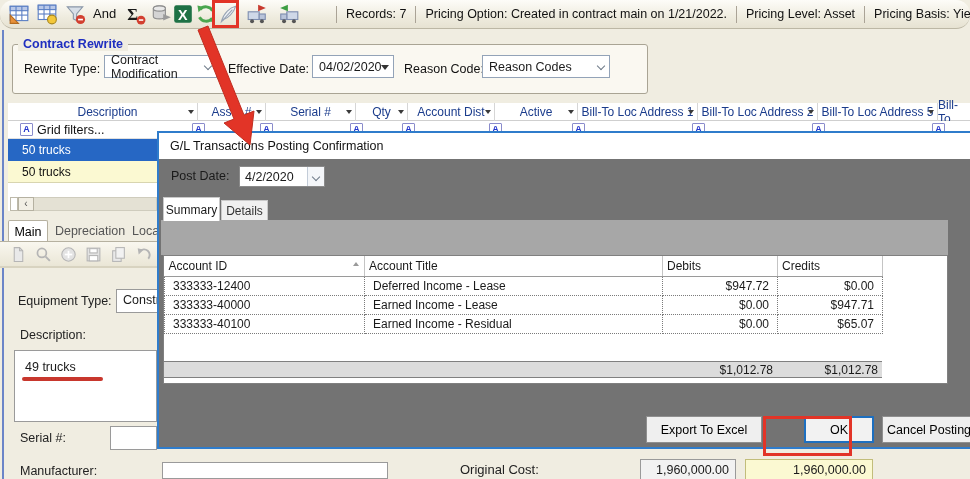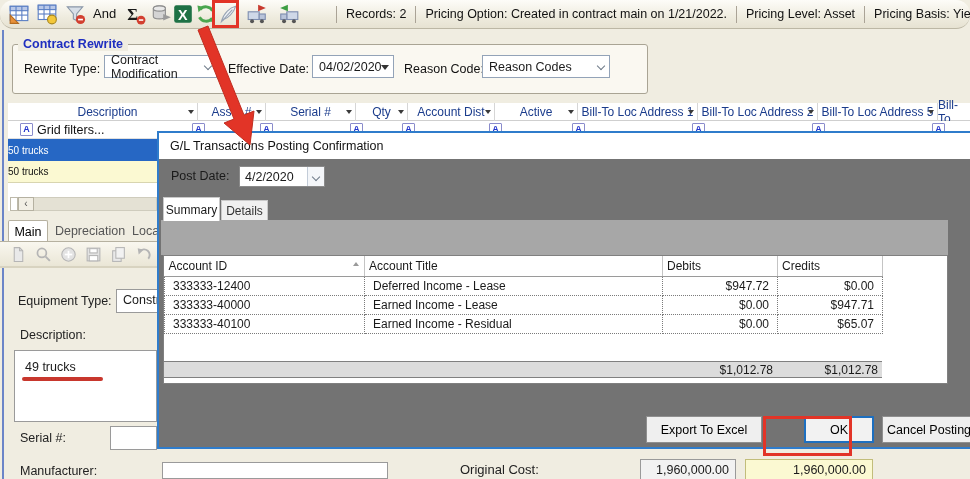--- a/index.html
+++ b/index.html
@@ -39,21 +39,21 @@
   .gcol { position:absolute; top:0; height:18px; border-right:1px solid #d6d6d6;
     color:#1b3c8c; font-size:12px; display:flex; align-items:center; justify-content:center; }
   .gcol .gtri { position:absolute; right:3px; top:7px; border-left:3.5px solid transparent;
     border-right:3.5px solid transparent; border-top:4.5px solid #3a3a3a; }
   .filter-row { left:8px; top:121px; width:962px; height:18px; background:#fff; border-bottom:1px solid #e0e0e0; }
   .afilter { position:absolute; top:2px; width:13px; height:13px; border:1px solid #8a8ccc; background:#fff;
     color:#2233cc; font-size:9px; font-weight:bold; text-align:center; line-height:11px; border-radius:1px; }
   .grow { left:8px; width:962px; height:22px; display:flex; align-items:center; }
   .grow-blue { top:139px; background:#2667c4; color:#fff; }
   .grow-yellow { top:161px; background:#fbf9d2; color:#111; border-bottom:1px solid #d8d5b0; }
-  .grow .txt { font-size:10px; }
+  .grow .txt { margin-left:14px; font-size:12px; }
   .sliver { position:absolute; left:951px; width:19px; overflow:hidden; white-space:nowrap; font-size:12.5px; }
   .hscroll { left:10px; top:197px; width:147px; height:14px; display:flex; }
   .hs-notch { width:8px; height:14px; background:#fff; border:1px solid #bdb9aa; }
   .hs-btn { width:16px; height:14px; background:#f2efe5; border:1px solid #b5b1a1; color:#555;
     font-size:10px; line-height:12px; text-align:center; }
   .hs-track { flex:1; background:#e4e1d4; border:1px solid #cfccbd; border-left:none; }
 
   
   .ltab { position:absolute; top:220px; height:22px; display:flex; align-items:center; justify-content:center;
     font-size:12.5px; }
@@ -174,21 +174,21 @@
     </svg>
     <svg class="tb-icon" style="left:278px" viewBox="0 0 20 20">
       <rect x="8" y="8" width="10" height="7" fill="#cfd8e8" stroke="#7d8db0"></rect>
         <rect x="2.5" y="10" width="5.5" height="5" fill="#b9c4da" stroke="#7d8db0"></rect>
       <circle cx="5.5" cy="16.5" r="1.8" fill="#555"></circle>
         <circle cx="14.5" cy="16.5" r="1.8" fill="#555"></circle>
       <polygon points="9,1.5 2,4.5 9,7.5" fill="#3d9e43"></polygon>
     </svg>
     <div class="status">
       <span class="sep"></span>
-      <span>Records: 2</span>
+      <span>Records: 7</span>
       <span class="sep"></span>
       <span>Pricing Option: Created in contract main on 1/21/2022.</span>
       <span class="sep"></span>
       <span>Pricing Level: Asset</span>
       <span class="sep"></span>
       <span>Pricing Basis: Yield</span>
     </div>
   </div>
 
   <div class="abs blue-edge"></div>

